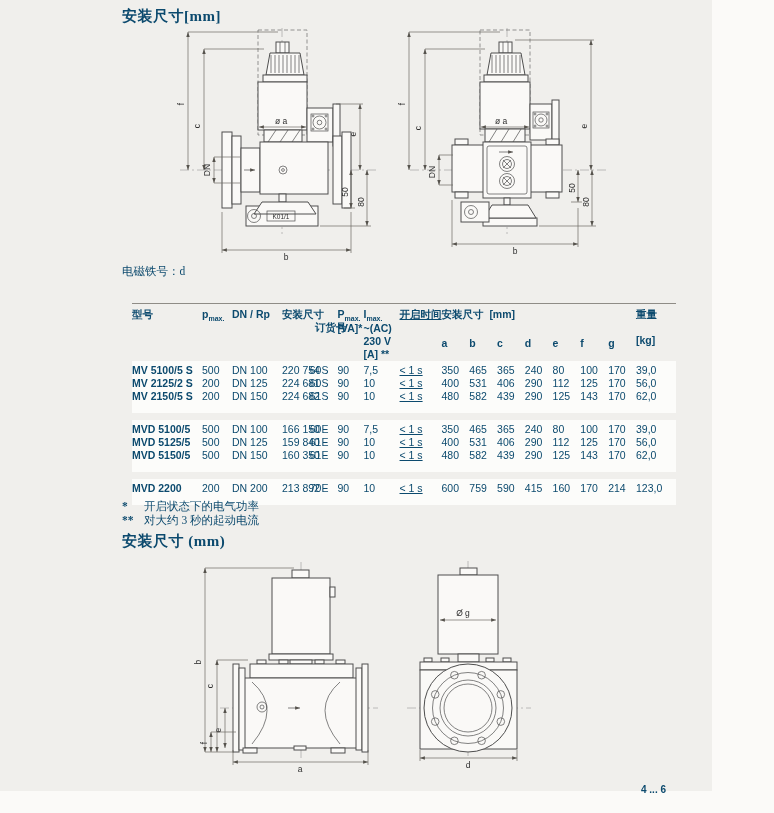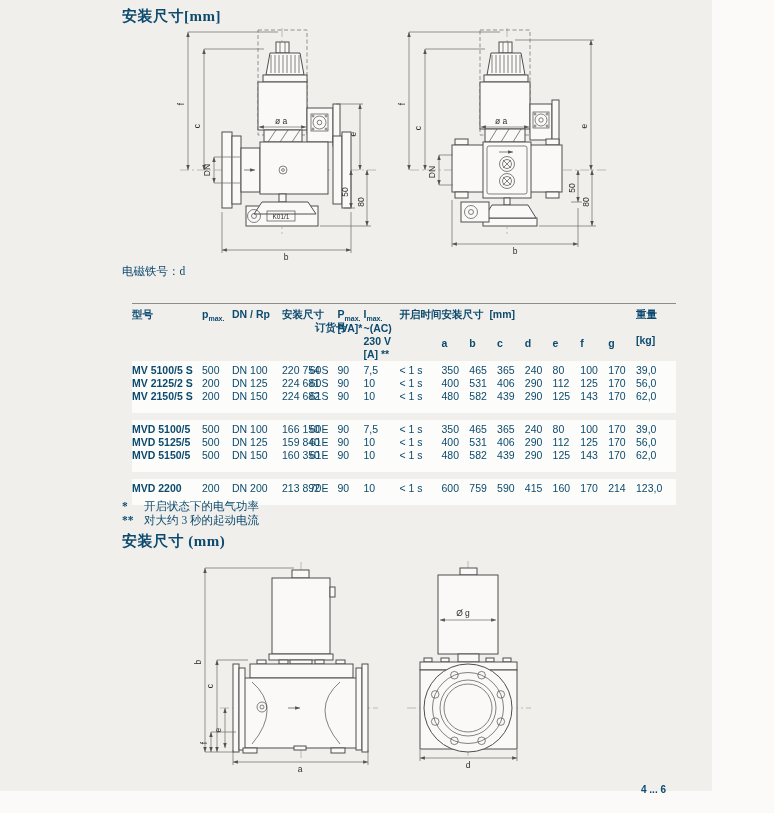--- a/index.html
+++ b/index.html
@@ -19,21 +19,21 @@
   .th-weight{text-align:right;}
   .th-weight .l2{margin-top:13px;}
   .th-order{margin-left:33px;}
   tbody.grp td{background:#fcfcfa;}
   tbody.grp tr:first-child td{padding-top:3px;}
   tbody.grp tr:last-child td{padding-bottom:10px;}
   tbody.gap td{height:7px;background:transparent;}
   td.c0{font-weight:bold;}
   .c0{width:70px;} .c1{width:30px;text-align:right;} .c2{width:50px;padding-left:10px;}
   .c3{width:52px;padding-left:8px;} .c4{width:28px;padding-left:6px;} .c5{width:26px;text-align:right;padding-right:4px;}
-  .c6{width:36px;padding-left:8px;} .c7{width:42px;padding-left:8px;}
+  .c6{width:36px;padding-left:8px;} .c7{width:42px;padding-left:8px;text-decoration:underline;}
   .c8,.c9,.c10,.c11,.c13,.c14{width:29px;} .c12{width:27px;}
   .c8,.c9,.c10,.c11,.c12,.c13,.c14{text-align:right;padding-right:6px;}
   .c15{width:40px;text-align:right;padding-right:2px;}
   td.c1{padding-right:2px;}
   
   .fnrow{font-family:"Liberation Serif",serif;font-size:11.5px;line-height:14px;display:flex;}
   .fnmark{width:22px;font-weight:bold;}
   
   svg{overflow:visible;}
   .ln{fill:#faf9f7;stroke:#4e4e4e;stroke-width:1;}

